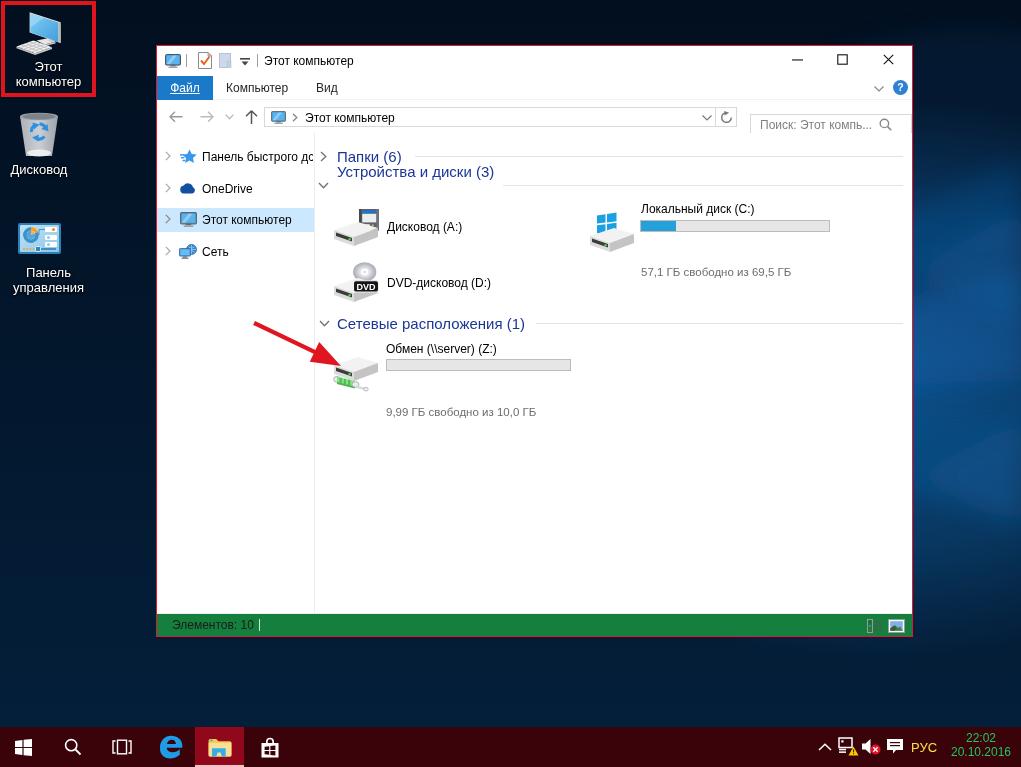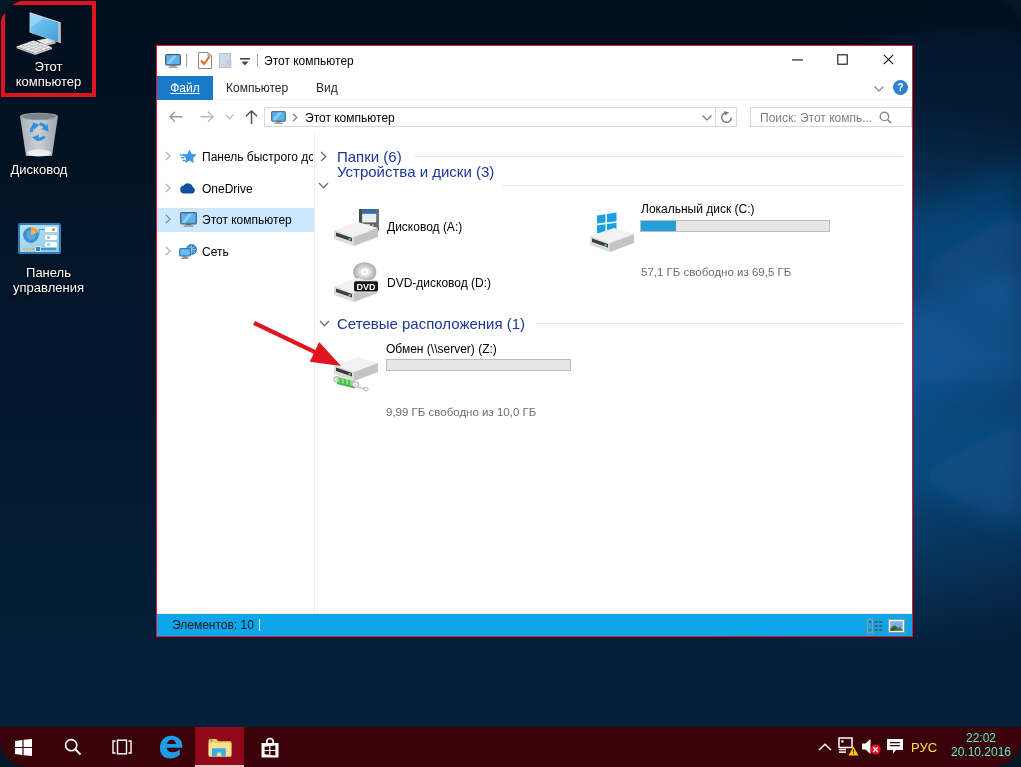--- a/index.html
+++ b/index.html
@@ -1,62 +1,62 @@
 <!DOCTYPE html>
 <html><head>
 <meta charset="utf-8">
 <style>
 * { margin:0; padding:0; box-sizing:border-box; }
 html,body { width:1021px; height:767px; overflow:hidden; }
 body { font-family:"Liberation Sans", sans-serif; position:relative; background:#041527; }
 .abs { position:absolute; }
-#desktop { position:absolute; left:0; top:0; width:1021px; height:767px; overflow:hidden;border-radius:28px; }
+#desktop { position:absolute; left:0; top:0; width:1021px; height:767px; overflow:hidden; }
 
 
 .dlabel { position:absolute; color:#fff; font-size:13px; text-align:center;
   text-shadow:0 1px 2px rgba(0,0,0,.95), 0 0 3px rgba(0,0,0,.7); line-height:14.5px; }
 #pcbox { position:absolute; left:1px; top:1px; width:95px; height:96px; border:4px solid #e0141f; }
 
 
 #win { position:absolute; left:156px; top:45px; width:757px; height:592px; background:#fff; border:1px solid #e8182c; }
 #title-text { position:absolute; left:107px; top:8px; font-size:12px; color:#000; }
 .qsep { position:absolute; top:8px; width:1px; height:13px; background:#9f9f9f; }
 #menubar { position:absolute; left:0; top:30px; width:755px; height:24px; background:#fff; border-bottom:1px solid #f2f2f2; }
 #filetab { position:absolute; left:0; top:0; width:56px; height:24px; background:#1a7ac9; color:#fff; font-size:12px; text-align:center; line-height:24px;text-decoration:underline; }
 .mtab { position:absolute; top:0; height:24px; font-size:12px; color:#262626; line-height:24px; }
 #addrbar { position:absolute; left:0; top:54px; width:755px; height:33px; background:#fff; }
 #addrbox { position:absolute; left:107px; top:7px; width:452px; height:20px; border:1px solid #d9d9d9; background:#fff; }
 #refbox { position:absolute; left:559px; top:7px; width:21px; height:20px; border:1px solid #d9d9d9; border-left:none; background:#fff; }
-#searchbox { position:absolute; left:593px; top:7px; width:162px; height:20px; border:1px solid #d9d9d9; background:#fff; }
+#searchbox { position:absolute; left:593px; top:14px; width:162px; height:20px; border:1px solid #d9d9d9; background:#fff; }
 #addrtext { position:absolute; left:40px; top:3px; font-size:12px; color:#000; }
 #searchtext { position:absolute; left:9px; top:3px; font-size:12px; color:#808080; }
 #main { position:absolute; left:0; top:87px; width:755px; height:480px; background:#fff;padding-left:20px; }
 #navsep { position:absolute; left:157px; top:0px; width:1px; height:480px; background:#ededed; }
 #navsel { position:absolute; left:0; top:75px; width:157px; height:24px; background:#cce8ff; }
 .navitem { position:absolute; left:0; width:157px; height:24px; }
 .navitem .chev { position:absolute; left:8px; top:6px; }
 .navitem .txt { position:absolute; left:45px; top:5px; font-size:12px; color:#000; white-space:nowrap; overflow:hidden; width:111px; }
 #content { position:absolute; left:158px; top:0; width:597px; height:480px; }
 .ghead { position:absolute; font-size:15px; color:#1c3697; white-space:nowrap; }
 .gchev { position:absolute; }
 .gline { position:absolute; height:1px; background:#e3e3e3; }
 .tile-label { position:absolute; font-size:12px; color:#000; white-space:nowrap; }
 .tile-sub { position:absolute; font-size:11.5px; color:#6d6d6d; white-space:nowrap;margin-top:30px; }
 .pbar { position:absolute; height:12px; background:#e6e6e6; border:1px solid #bcbcbc; }
 .pfill { position:absolute; left:0; top:0; height:100%; background:#26a0da; }
-#statusbar { position:absolute; left:0; top:567px; width:755px; height:23px; background:#0ea5e9; border-top:1px solid #ebebeb; }
+#statusbar { position:absolute; left:0; top:567px; width:755px; height:23px; background:#15803d; border-top:1px solid #ebebeb; }
 #statusbar .cnt { position:absolute; left:15px; top:4px; font-size:12px; color:#1a1a1a; }
 #statsep { position:absolute; left:102px; top:5px; width:1px; height:12px; background:#e0e0e0; }
 
 
 #taskbar { position:absolute; left:0; top:727px; width:1021px; height:40px; background:#3a0309; }
 #tb-explorer { position:absolute; left:195px; top:0; width:49px; height:40px; background:#91081a; }
 #tb-explorer::after { content:""; position:absolute; left:0; bottom:0; width:100%; height:2px; background:#eec3c6; }
 #rus { position:absolute; left:911px; top:13px; color:#fde047; font-size:13px; }
-#clock { position:absolute; left:941px; top:4px; width:80px; text-align:center; color:#5eead4; font-size:12px; line-height:14px; }
+#clock { position:absolute; left:941px; top:4px; width:80px; text-align:center; color:#22c55e; font-size:12px; line-height:14px; }
 </style>
 </head>
 <body>
 <div id="desktop">
   <svg class="abs" width="1021" height="767" viewBox="0 0 1021 767" style="left:0;top:0;">
     <defs>
       <linearGradient id="base" x1="0" y1="0" x2="0" y2="1">
         <stop offset="0" stop-color="#020f1f"></stop>
         <stop offset="1" stop-color="#04203c"></stop>
       </linearGradient>

